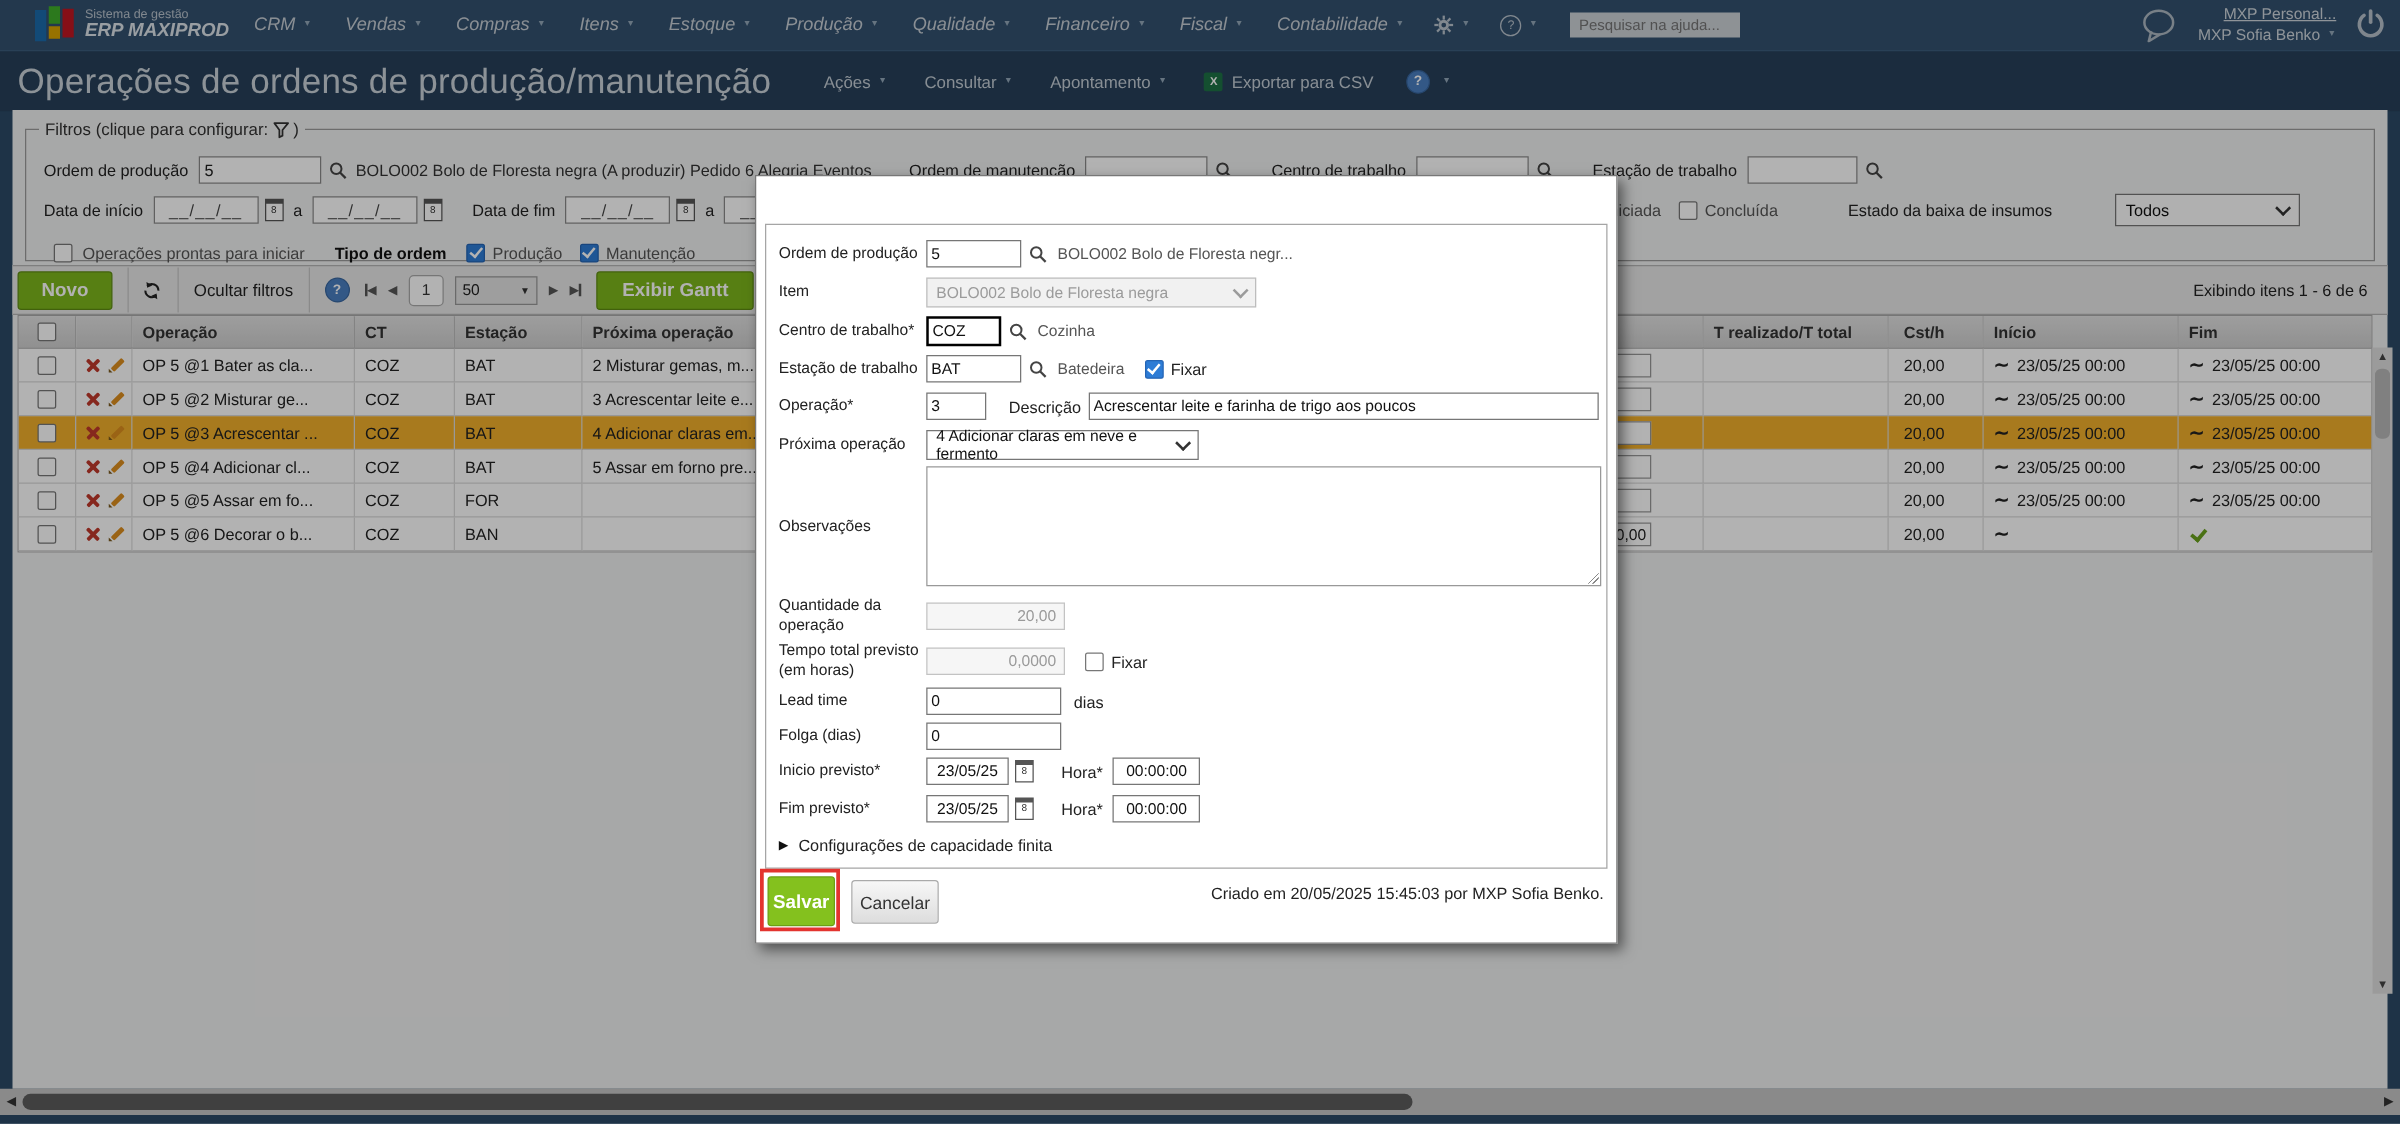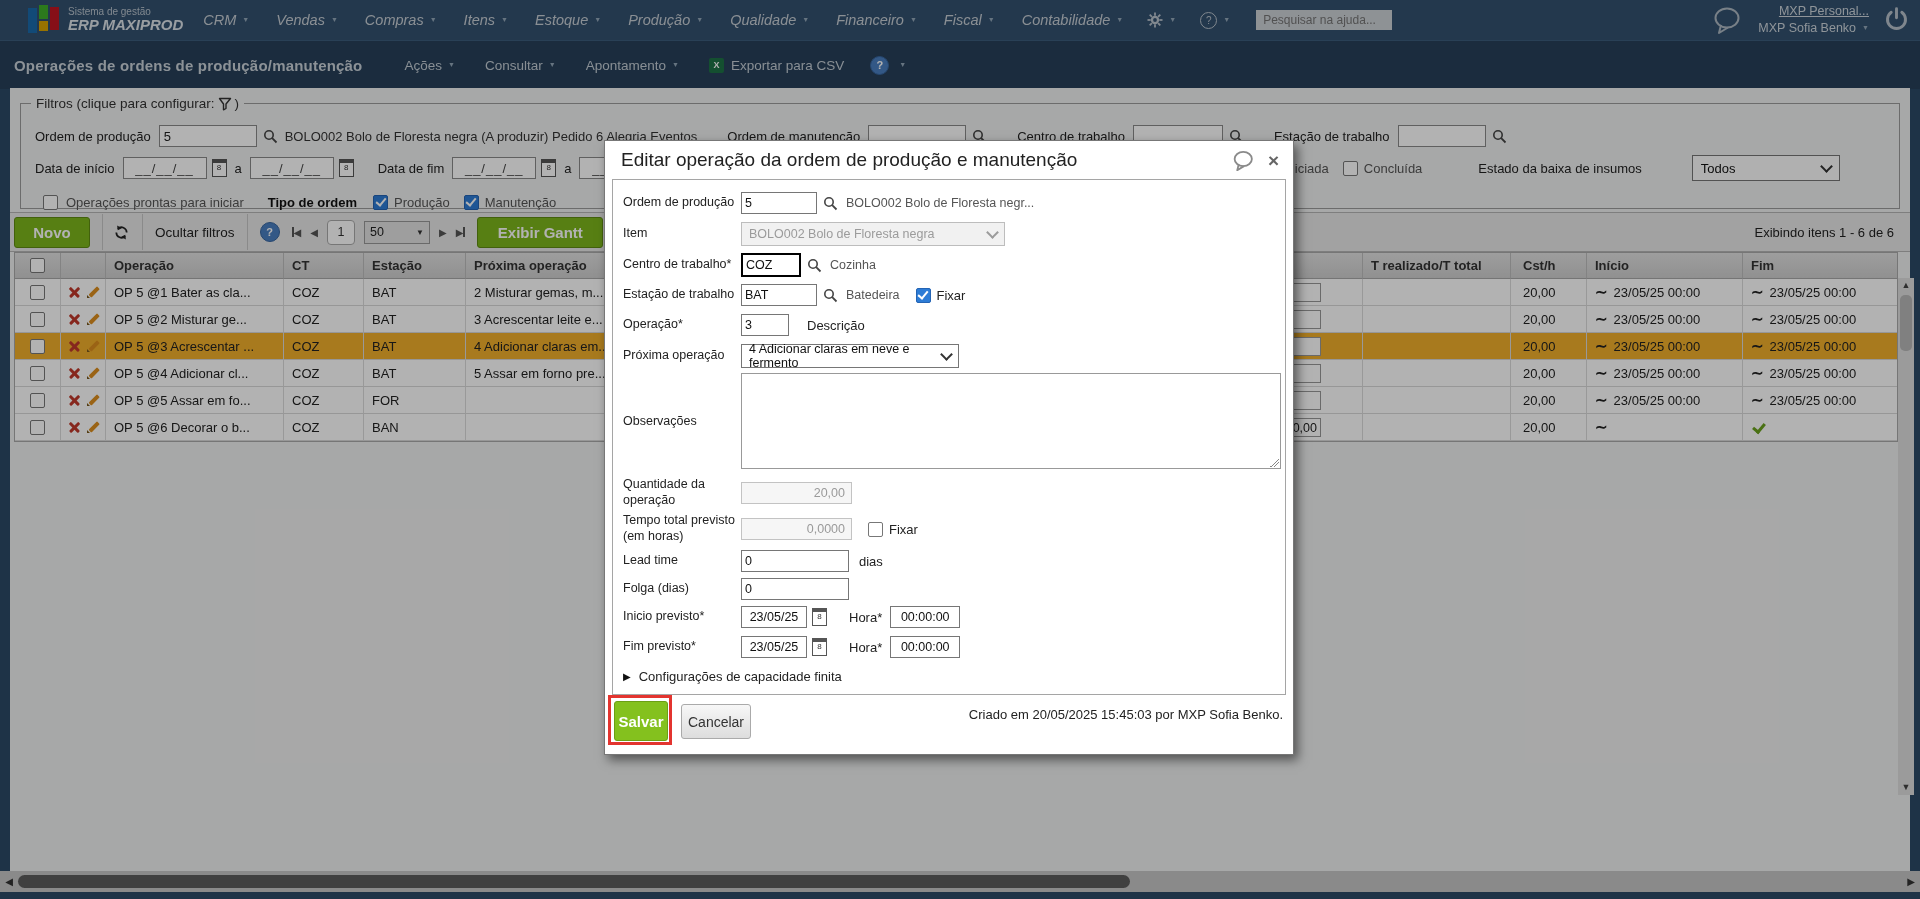--- a/index.html
+++ b/index.html
@@ -26,21 +26,21 @@
                font-size:10px;line-height:15px;text-align:center;color:#b9c3cd;}
   .help-search{margin-left:26px;width:122px;height:20px;background:#ccd1d6;border:0;
                font-family:"Liberation Sans",sans-serif;font-size:12px;color:#444;padding:0 7px;}
   .nav-right{margin-left:auto;display:flex;align-items:center;gap:14px;margin-right:10px;}
   .user-col{text-align:right;line-height:1.3;}
   .user-link{font-size:12.5px;color:#cdd5dc;text-decoration:underline;cursor:pointer;}
   .user-name{font-size:12.5px;color:#cdd5dc;display:flex;align-items:center;justify-content:flex-end;}
   
   .titlebar{position:absolute;left:0;top:40px;width:1920px;height:48px;background:#27405a;
             border-top:1px solid #3c5c7c;display:flex;align-items:center;}
-  .page-title{margin:0 0 0 14px;font-size:15px;font-weight:bold;color:#c9d1d8;letter-spacing:.2px;}
+  .page-title{margin:0 0 0 14px;font-size:28px;font-weight:normal;color:#c9d1d8;letter-spacing:.2px;}
   .tb-menus{display:flex;align-items:center;margin-left:42px;gap:30px;}
   .tb-menu{display:flex;align-items:center;color:#c3ccd4;font-size:13.5px;cursor:pointer;}
   .export{display:flex;align-items:center;margin-left:30px;color:#c3ccd4;font-size:13.5px;cursor:pointer;}
   .xls{width:15px;height:15px;background:#1e7145;border-radius:2px;color:#fff;font-size:9px;
        font-weight:bold;text-align:center;line-height:15px;margin-right:7px;}
   .q-blue{width:17px;height:17px;border-radius:50%;background:#4a7fc1;border:1px solid #38669f;
           color:#fff;font-size:11px;font-weight:bold;text-align:center;line-height:17px;margin-left:26px;}
   
   .content{position:absolute;left:10px;top:88px;width:1900px;height:783px;background:#f0f1f1;}
   
@@ -604,30 +604,20 @@
 
 <div class="hscroll">
   <span class="hs-arrow hs-left">◀</span>
   <span class="hs-thumb"></span>
   <span class="hs-arrow hs-right">▶</span>
 </div>
 
 <div class="dim"></div>
 
 <div class="modal">
-  <div class="m-head">
-    <span class="m-title">Editar operação da ordem de produção e manutenção</span>
-    <span class="m-icons">
-      <svg width="24" height="21" viewBox="0 0 32 28">
-        <ellipse cx="15" cy="12" rx="11.5" ry="9.5" fill="none" stroke="#8a8a8a" stroke-width="2.4"></ellipse>
-        <path d="M9 19 L7 27 L16 21.5" fill="none" stroke="#8a8a8a" stroke-width="2.4" stroke-linejoin="round"></path>
-      </svg>
-      <span class="m-close">×</span>
-    </span>
-  </div>
 
   <div class="m-body">
 
     <div class="mrow" style="top:10px;height:26px;">
       <span class="mlabel">Ordem de produção</span>
       <input class="minput mi68" value="5" style="">
       <svg class="mag" width="15" height="15" viewBox="0 0 15 15">
         <circle cx="6" cy="6" r="4.2" fill="none" stroke="#444" stroke-width="1.6"></circle>
         <line x1="9.2" y1="9.2" x2="13.5" y2="13.5" stroke="#444" stroke-width="1.8"></line>
       </svg>
@@ -661,20 +651,21 @@
       </svg>
       <span class="minfo">Batedeira</span>
       <span class="cb checked ml16"></span>
       <span class="flabel ml6">Fixar</span>
     </div>
 
     <div class="mrow" style="top:132px;height:26px;">
       <span class="mlabel">Operação*</span>
       <input class="minput mi40" value="3" style="">
       <span class="flabel" style="margin-left:18px">Descrição</span>
+      <input class="minput ml6" style="flex: 1 1 0%;" value="Acrescentar leite e farinha de trigo aos poucos">
     </div>
 
     <div class="mrow" style="top:162px;height:28px;">
       <span class="mlabel">Próxima operação</span>
       <span class="msel sel-prox">
         <span>4 Adicionar claras em neve e fermento</span>
         <span class="chev"></span>
       </span>
     </div>
 

